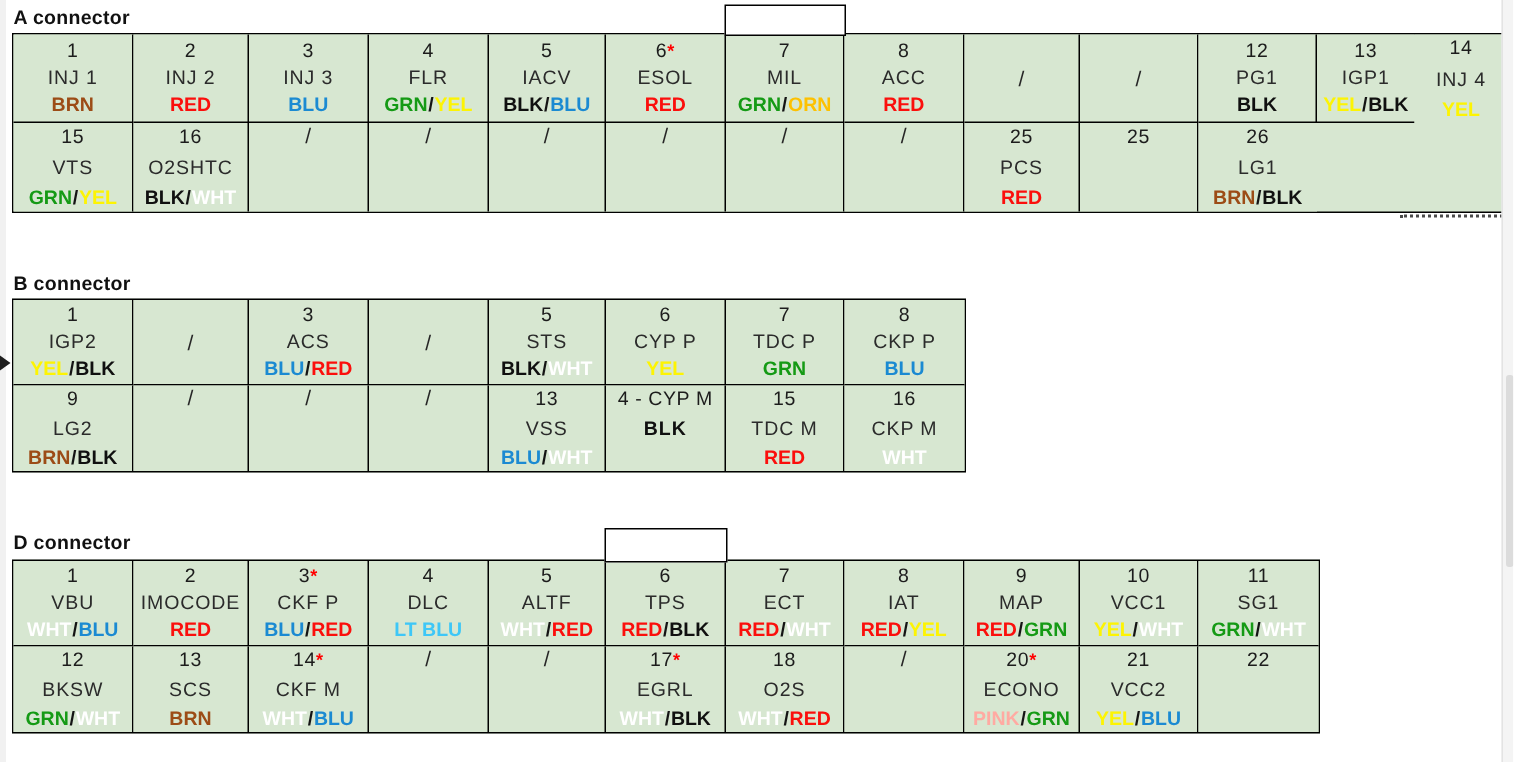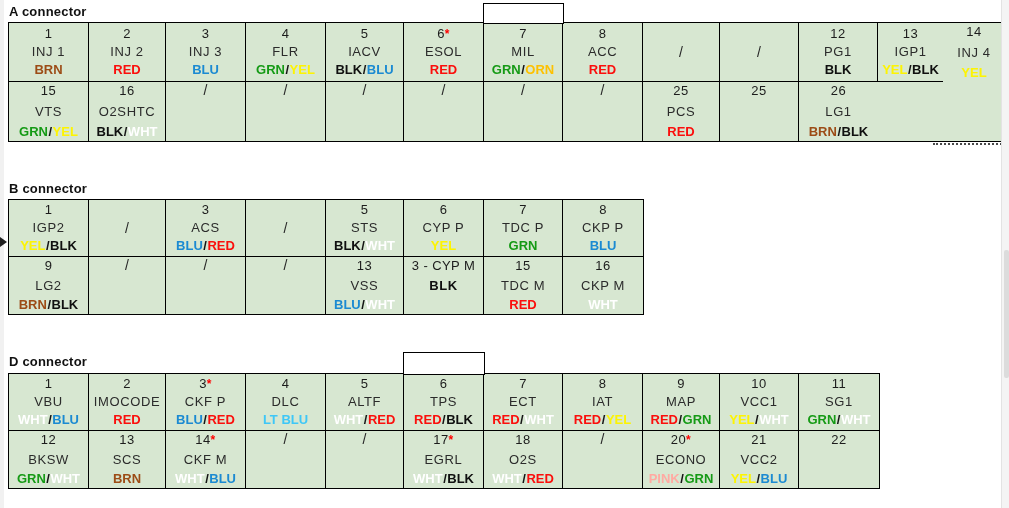--- a/index.html
+++ b/index.html
@@ -245,21 +245,21 @@
       </div>
       <div class="cell last-row" style="height: 57px;">
         <span class="slash">/</span>
       </div>
       <div class="cell last-row" style="height: 57px;">
         <div class="l num">13</div>
         <div class="l name">VSS</div>
         <div class="l wireline"><span class="wc" style="color: rgb(27, 138, 210);">BLU</span><span class="wsl">/</span><span class="wc" style="color: rgb(255, 255, 255);">WHT</span></div>
       </div>
       <div class="cell last-row" style="height: 57px;">
-        <div class="l num">3 - CYP M</div>
+        <div class="l num">4 - CYP M</div>
         <div class="l name wireline"><span class="wc" style="color: rgb(16, 16, 16);">BLK</span></div>
         <div class="l wireline"></div>
       </div>
       <div class="cell last-row" style="height: 57px;">
         <div class="l num">15</div>
         <div class="l name">TDC M</div>
         <div class="l wireline"><span class="wc" style="color: rgb(251, 15, 12);">RED</span></div>
       </div>
       <div class="cell last-col last-row" style="height: 57px;">
         <div class="l num">16</div>

